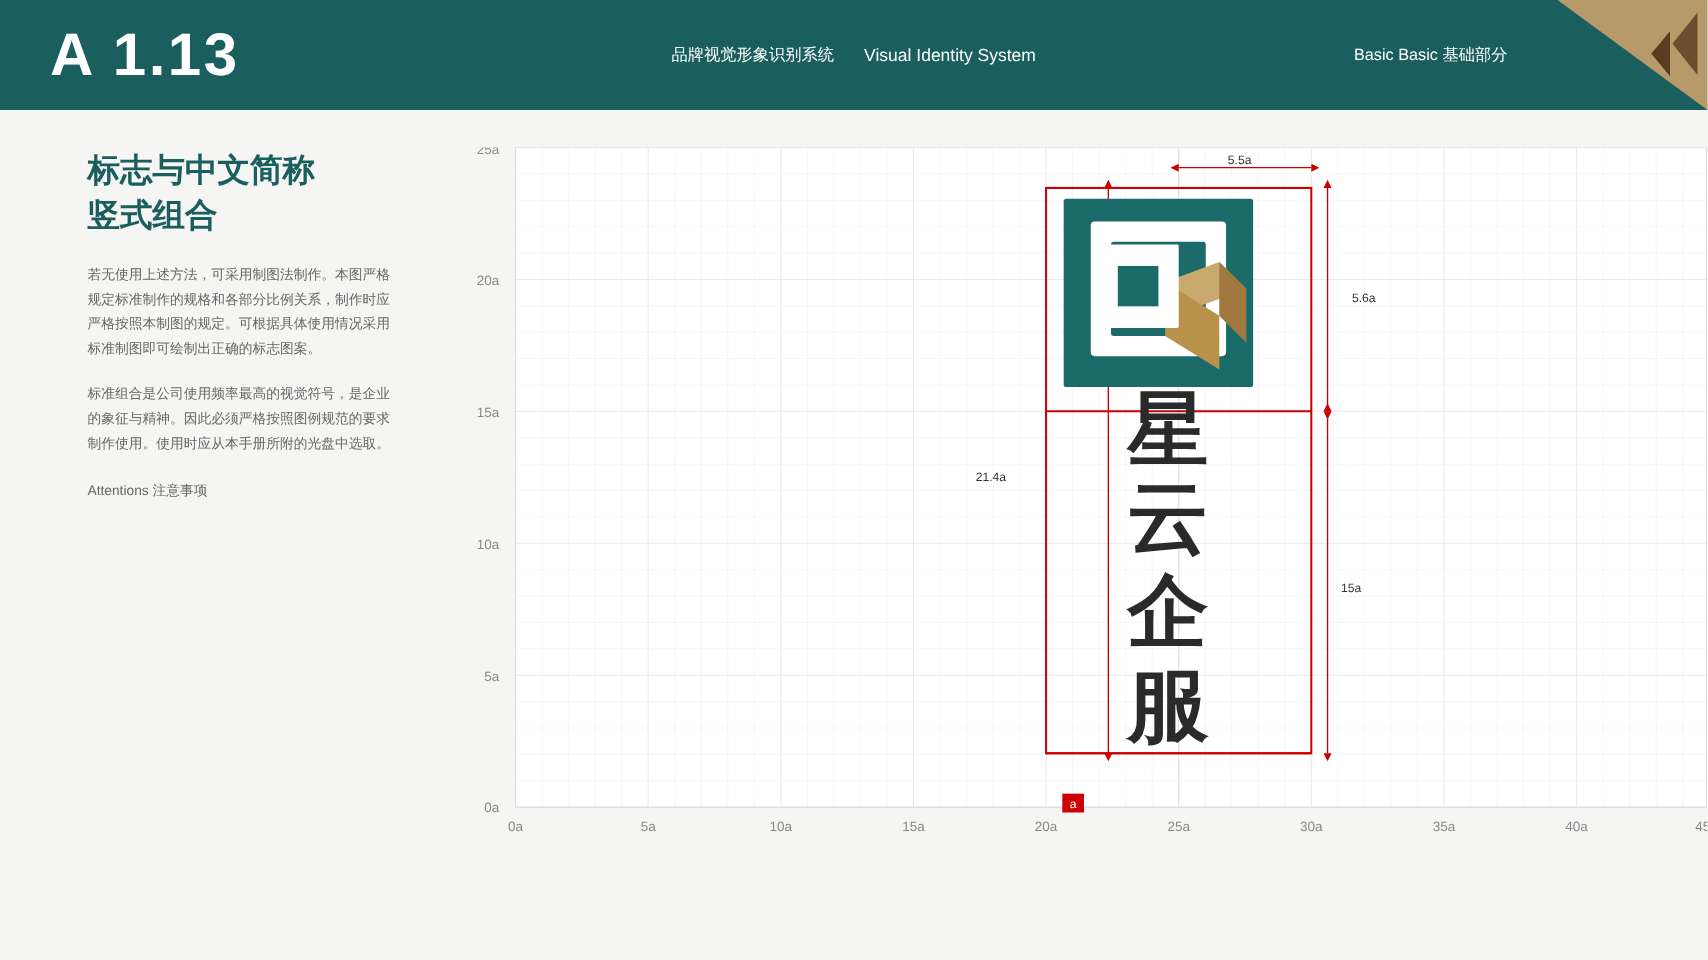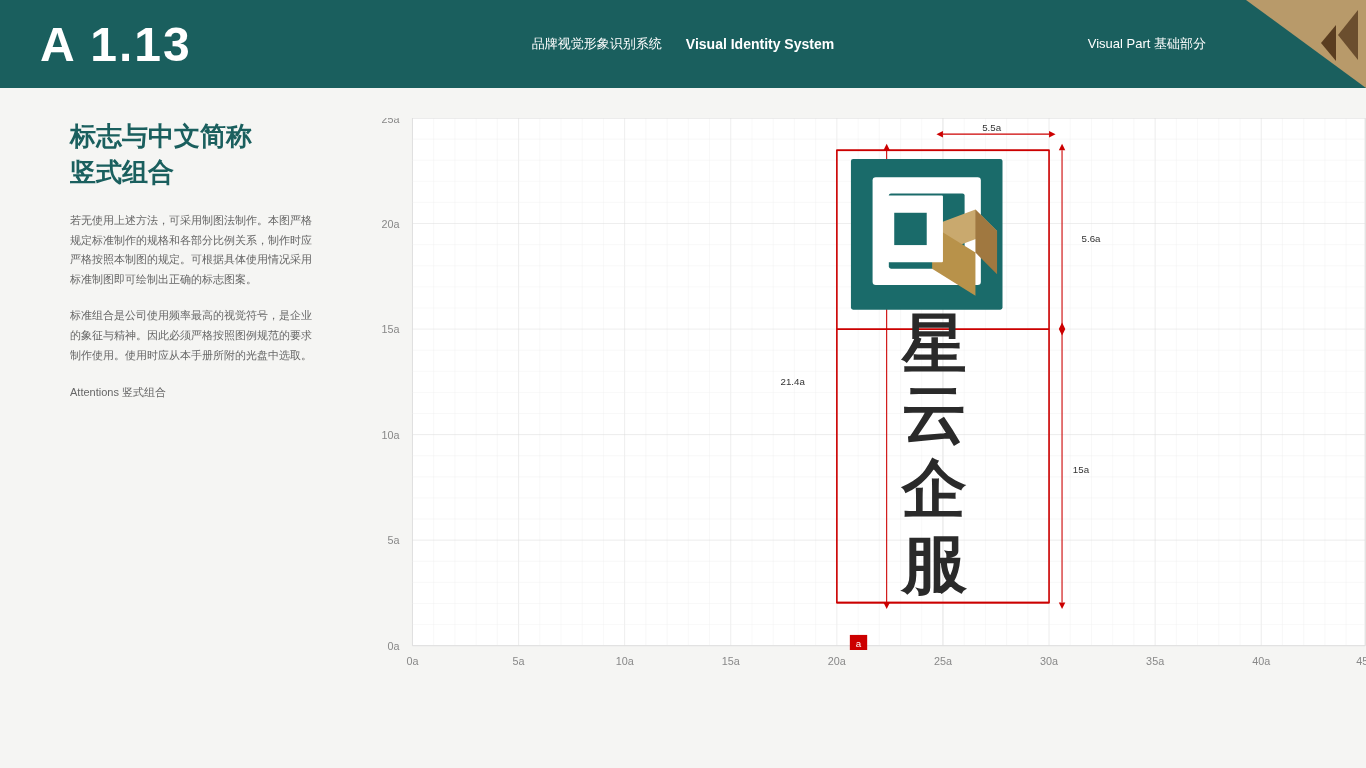--- a/index.html
+++ b/index.html
@@ -36,21 +36,21 @@
       align-items: center;
       gap: 24px;
       color: white;
       font-size: 14px;
     }
     .header-center .chinese {
       font-size: 13px;
     }
     .header-center .english {
       font-size: 14px;
-      font-weight: 700;
+      font-weight: 400;
     }
     .header-right {
       position: absolute;
       right: 160px;
       color: white;
       font-size: 13px;
     }
 
     
     .corner-deco {
@@ -157,37 +157,37 @@
   </style>
 </head>
 <body>
 
 <div class="header">
   <div class="header-logo">A 1.13</div>
   <div class="header-center">
     <span class="chinese">品牌视觉形象识别系统</span>
     <span class="english">Visual Identity System</span>
   </div>
-  <div class="header-right">Visual Part 基础部分</div>
+  <div class="header-right">Basic Basic 基础部分</div>
   <div class="corner-deco">
     <div class="corner-deco-inner"></div>
     <div class="corner-deco-arrow"></div>
     <div class="corner-deco-arrow2"></div>
   </div>
 </div>
 
 <div class="main">
 
   <div class="left-panel">
     <div class="section-title">
       标志与中文简称<br>竖式组合
     </div>
     <div class="description">若无使用上述方法，可采用制图法制作。本图严格规定标准制作的规格和各部分比例关系，制作时应严格按照本制图的规定。可根据具体使用情况采用标准制图即可绘制出正确的标志图案。</div>
     <div class="description">标准组合是公司使用频率最高的视觉符号，是企业的象征与精神。因此必须严格按照图例规范的要求制作使用。使用时应从本手册所附的光盘中选取。</div>
-    <div class="attention-title">Attentions 竖式组合</div>
+    <div class="attention-title">Attentions 注意事项</div>
   </div>
 
   <div class="right-panel">
     <div class="grid-container">
       <svg class="grid-svg" viewBox="0 0 920 520" preserveAspectRatio="none">
 
         <rect x="30" y="0" width="880" height="490" fill="white" stroke="#ddd" stroke-width="0.5"></rect>
 
         <line x1="30" y1="0" x2="30" y2="490" stroke="#ddd" stroke-width="0.8"></line>
         <line x1="128" y1="0" x2="128" y2="490" stroke="#ddd" stroke-width="0.5"></line>

